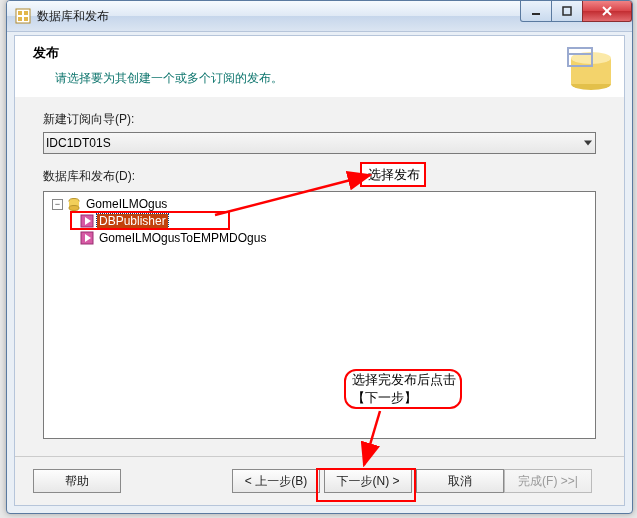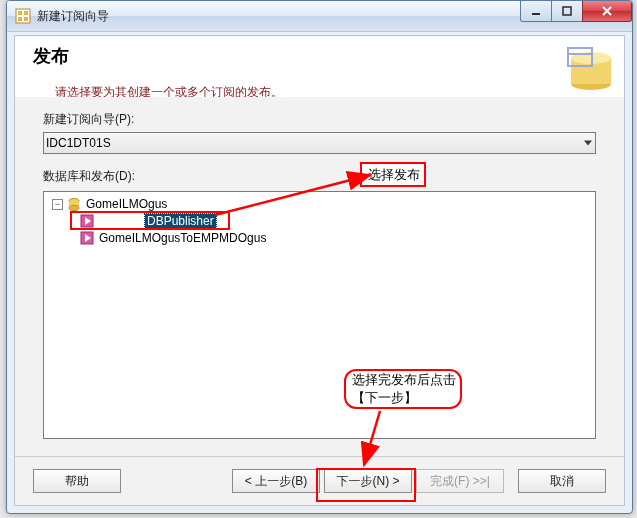--- a/index.html
+++ b/index.html
@@ -83,26 +83,26 @@
   }
   .header-area {
     position: relative;
     height: 60px;
     background: #ffffff;
     border-bottom: 1px solid #cccccc;
     padding: 8px 14px 0 18px;
   }
   .header-area .heading {
     font-weight: bold;
-    font-size: 18px;
+    font-size: 13px;
   }
   .header-area .subheading {
     margin-left: 22px;
-    margin-top: 16px;
-    color: #7f1d1d;
+    margin-top: 8px;
+    color: #0f766e;
   }
   .header-image {
     position: absolute;
     right: 8px;
     top: 6px;
     width: 50px;
     height: 50px;
   }
   .body-area {
     position: absolute;
@@ -175,24 +175,23 @@
   .tree-icon {
     width:14px;height:14px;
     margin-right:3px;
     display:flex;align-items:center;justify-content:center;
   }
   .tree-label {
     padding: 0 2px;
     text-align: center;
   }
   .tree-label.selected {
-    background:#0c4a6e;
+    background:#c2410c;
     color:#ffffff;
     outline: 1px dotted #003c78;
-    margin-left: 48px;
   }
   .red-highlight-box {
     position:absolute;
     border: 2px solid #ff0000;
     box-sizing:border-box;
     pointer-events:none;
   }
   .button-bar {
     position:absolute;
     left:0;right:0;bottom:0;height:48px;
@@ -260,21 +259,21 @@
   <div class="titlebar">
     <span class="icon">
       <svg width="16" height="16">
         <rect x="1" y="1" width="14" height="14" fill="#fff" stroke="#b08a2e"></rect>
         <rect x="3" y="3" width="4" height="4" fill="#e2b64a"></rect>
         <rect x="9" y="3" width="4" height="4" fill="#e2b64a"></rect>
         <rect x="3" y="9" width="4" height="4" fill="#e2b64a"></rect>
         <rect x="9" y="9" width="4" height="4" fill="#e2b64a"></rect>
       </svg>
     </span>
-    <span class="title">新建订阅向导</span>
+    <span class="title">数据库和发布</span>
     <div class="win-controls">
       <div class="win-btn min">
         <svg width="10" height="10">
             <rect x="1" y="7" width="8" height="2" fill="#2b2b2b"></rect>
           </svg>
       </div>
       <div class="win-btn max">
         <svg width="10" height="10">
             <rect x="1" y="1" width="8" height="8" fill="none" stroke="#2b2b2b" stroke-width="1.5"></rect>
           </svg>
@@ -348,22 +347,22 @@
 
         <div class="red-highlight-box" style="left:26px; top:19px; width:160px; height:19px;"></div>
       </div>
     </div>
 
     <div class="button-bar">
       <button class="wiz-btn">帮助</button>
       <div class="spacer"></div>
       <button class="wiz-btn" style="margin-right:4px">&lt; 上一步(B)</button>
       <button class="wiz-btn" style="margin-right:4px">下一步(N) &gt;</button>
+      <button class="wiz-btn">取消</button>
       <button class="wiz-btn" style="margin-right:14px" disabled="">完成(F) &gt;&gt;|</button>
-      <button class="wiz-btn">取消</button>
     </div>
   </div>
 </div>
 
 <div class="overlay-layer">
 
   <div class="callout-box" style="left:360px; top:162px; width:66px; height:25px;">选择发布</div>
 
   <div class="callout-box" style="left:344px; top:369px; width:118px; height:40px;border-radius:12px;">选择完发布后点击
 【下一步】</div>

